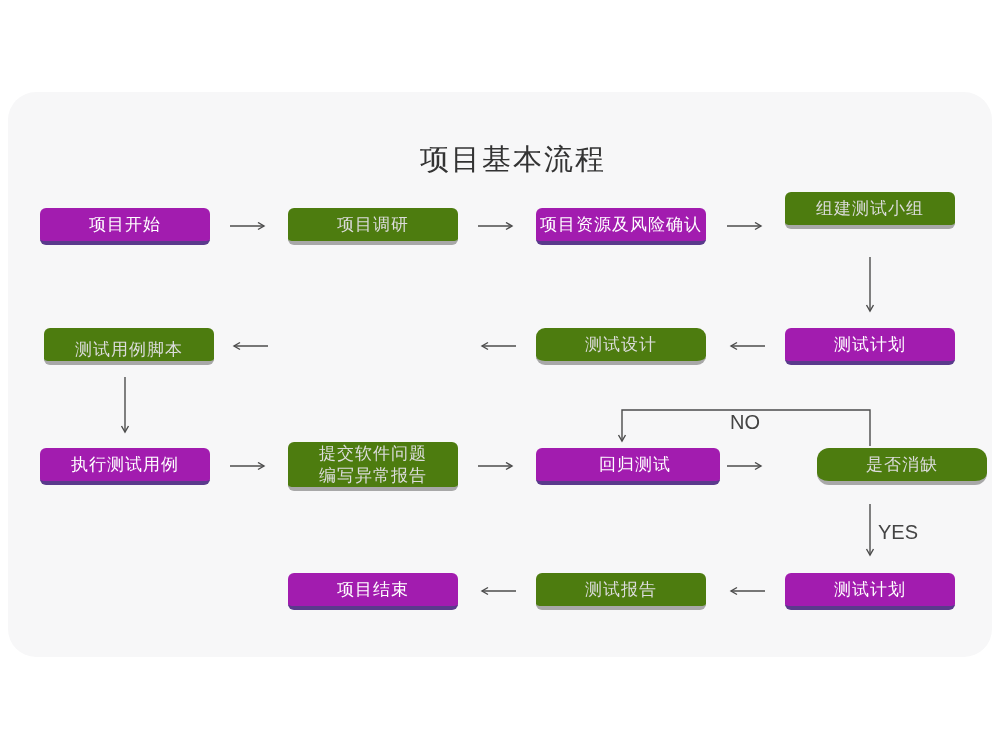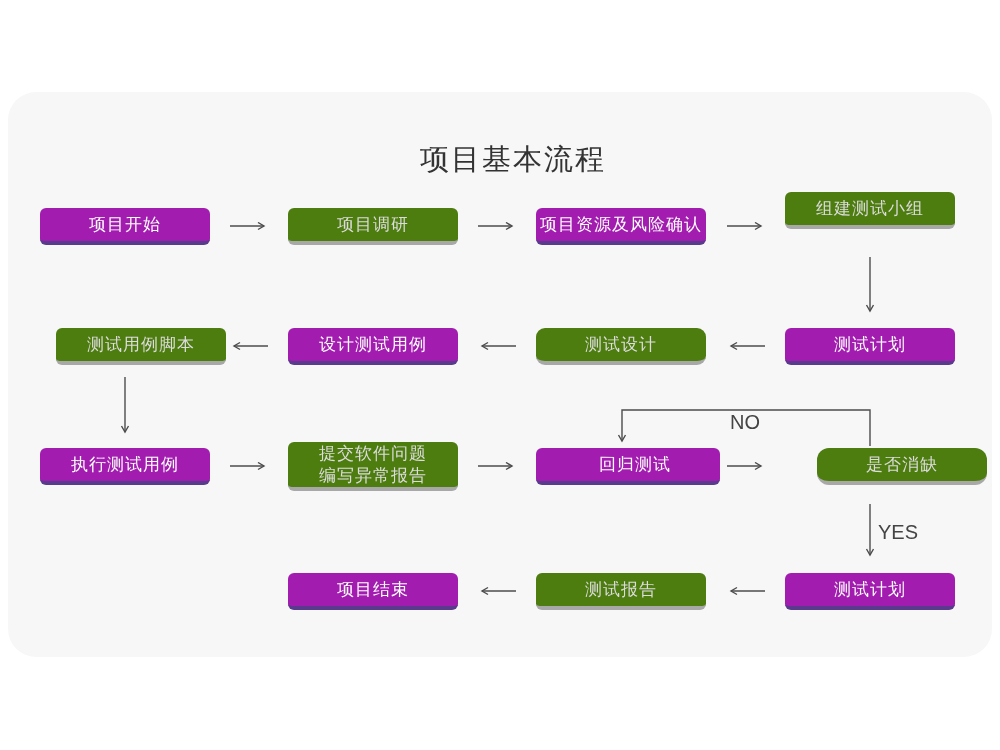--- a/index.html
+++ b/index.html
@@ -6,21 +6,21 @@
   body{width:1000px;height:750px;background:#ffffff;font-family:"Liberation Sans",sans-serif;}
   .stage{position:relative;width:1000px;height:750px;overflow:hidden;}
   .card{position:absolute;left:8px;top:92px;width:984px;height:565px;background:#f7f7f8;border-radius:28px;}
   .title{position:absolute;left:0;top:140px;width:1000px;text-align:center;font-size:29px;font-weight:500;color:#333333;letter-spacing:2px;padding-left:13px;}
   .node{position:absolute;width:170px;height:33px;border-radius:6px;display:flex;align-items:center;justify-content:center;text-align:center;font-size:17px;letter-spacing:1px;line-height:22px;white-space:pre-line;}
   .node.primary{background:#a21caf;border-bottom:4px solid #5a3a8c;color:#ffffff;}
   .node.muted{background:#4d7c0f;border-bottom:4px solid #a8a8a8;color:#dcdcdc;}
   .node.tall{height:45px;}
   
   .n0{left:40px;top:208px;}  .n1{left:288px;top:208px;} .n2{left:536px;top:208px;} .n3{left:785px;top:192px;}
-  .n4{left:56px;top:328px;}  .n5{left:288px;top:328px;} .n6{left:536px;top:328px;border-radius:9px;} .n7{left:785px;top:328px;}
+  .n4{left:44px;top:328px;align-items:flex-end;}  .n5{left:288px;top:328px;} .n6{left:536px;top:328px;border-radius:9px;} .n7{left:785px;top:328px;}
   .n8{left:40px;top:448px;}  .n9{left:288px;top:442px;} .n10{left:536px;top:448px;padding-left:14px;} .n11{left:817px;top:448px;border-radius:12px;}
   .n12{left:288px;top:573px;} .n13{left:536px;top:573px;} .n14{left:785px;top:573px;}
   svg.arrows{position:absolute;left:0;top:0;pointer-events:none;}
   .branch-label{position:absolute;color:#444444;font-size:20px;}
   .label-no{left:705px;top:411px;width:80px;text-align:center;}
   .label-yes{left:878px;top:521px;}
 </style>
 </head>
 <body>
 
@@ -28,21 +28,20 @@
   <div class="card"></div>
 
   <div class="title">项目基本流程</div>
 
   <div class="node primary n0"><span>项目开始</span></div>
   <div class="node muted n1"><span>项目调研</span></div>
   <div class="node primary n2"><span>项目资源及风险确认</span></div>
   <div class="node muted n3"><span>组建测试小组</span></div>
 
   <div class="node muted n4"><span>测试用例脚本</span></div>
-  <div class="node primary n5"><span>设计测试用例</span></div>
   <div class="node muted n6"><span>测试设计</span></div>
   <div class="node primary n7"><span>测试计划</span></div>
 
   <div class="node primary n8"><span>执行测试用例</span></div>
   <div class="node muted tall n9"><span>提交软件问题
 编写异常报告</span></div>
   <div class="node primary n10"><span>回归测试</span></div>
   <div class="node muted n11"><span>是否消缺</span></div>
 
   <div class="node primary n12"><span>项目结束</span></div>

